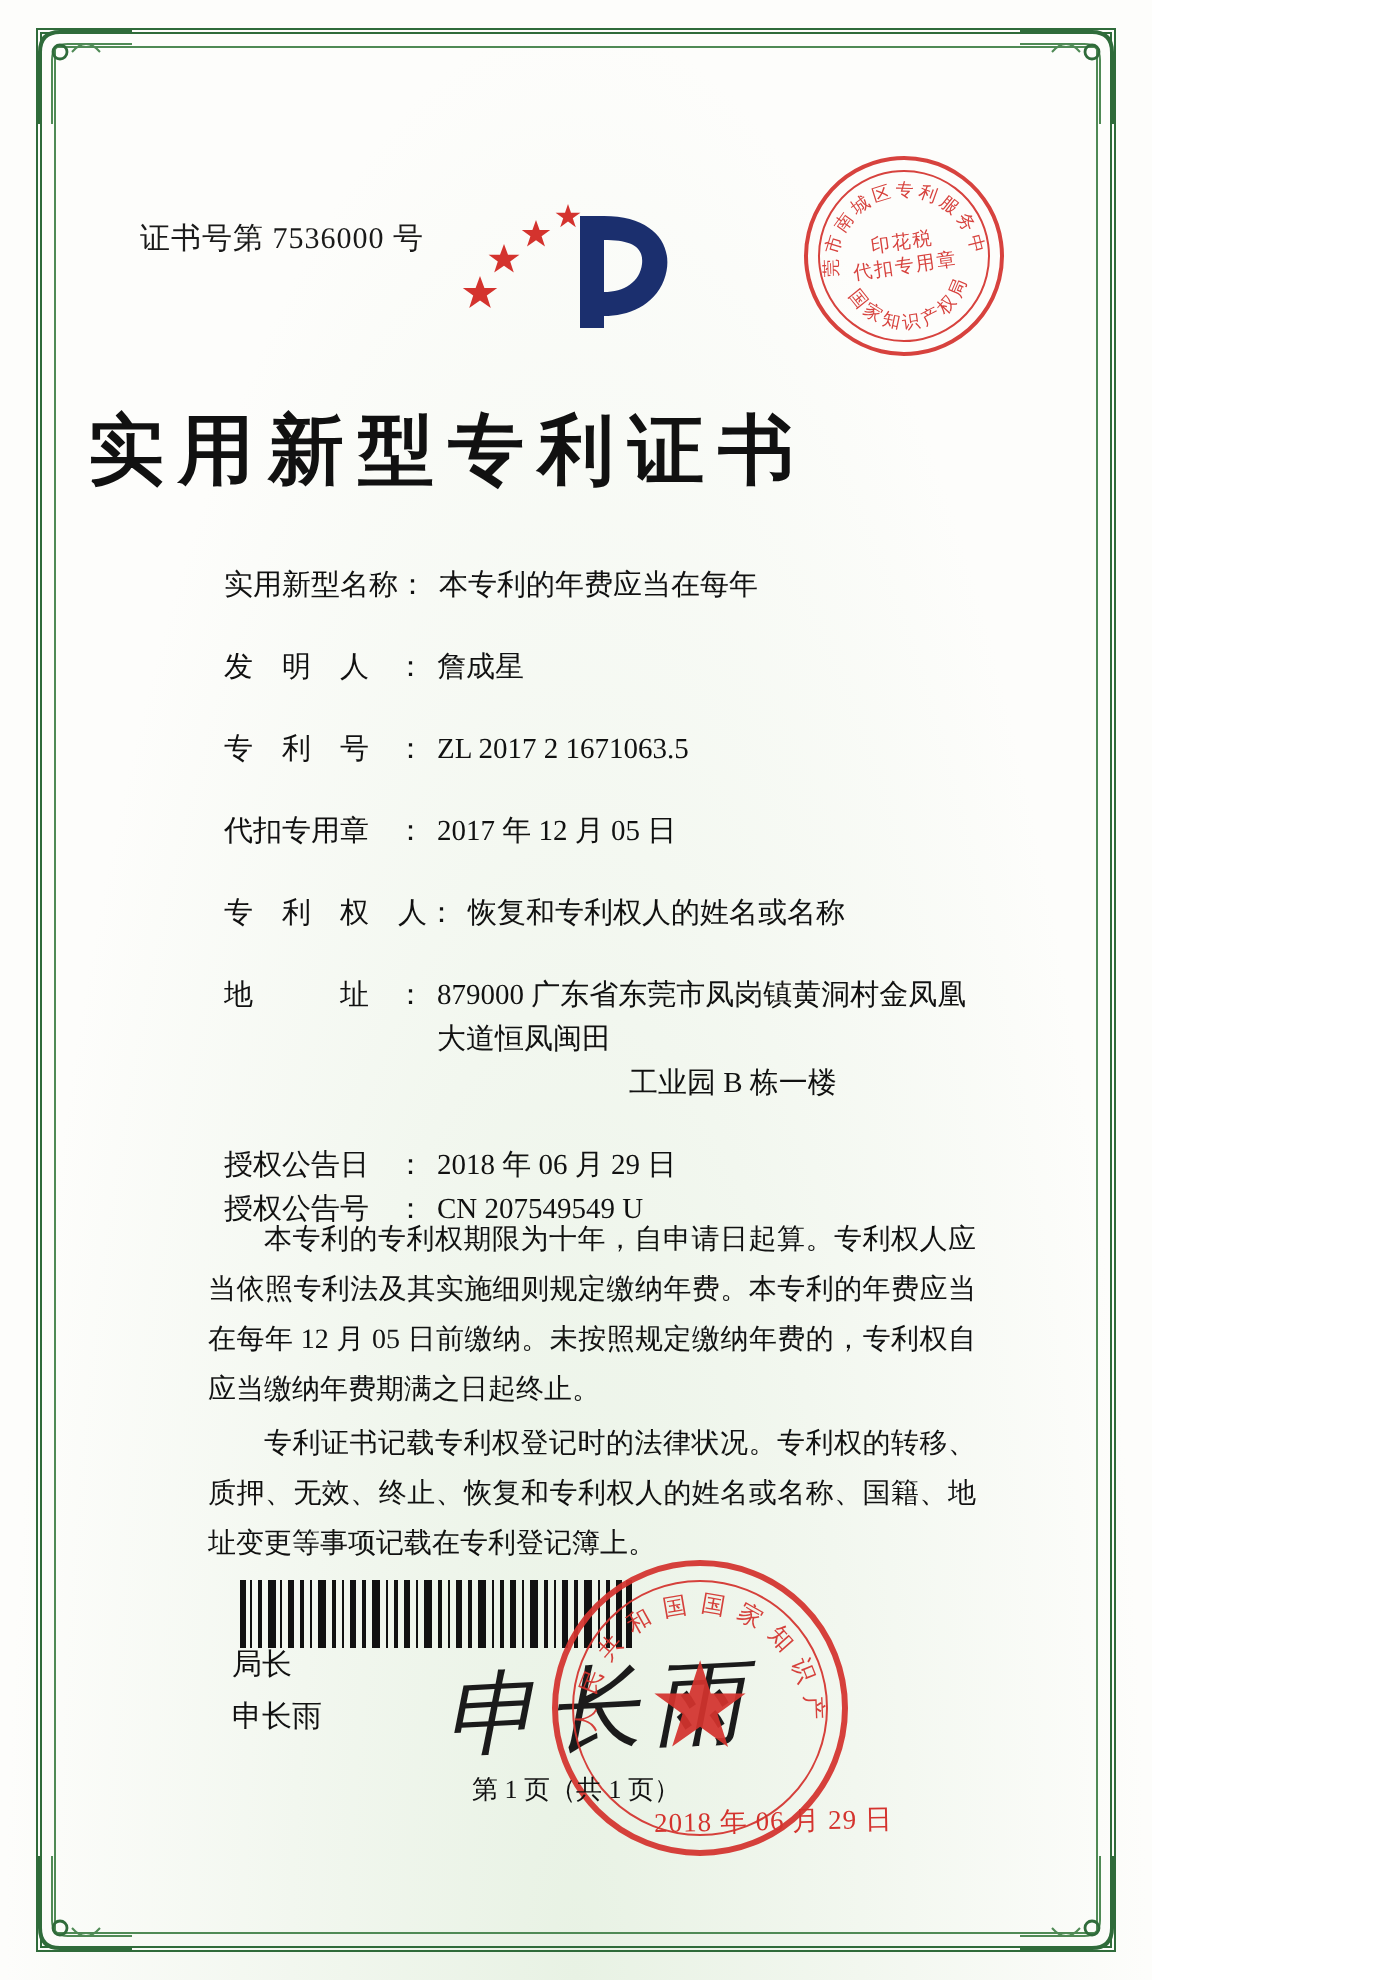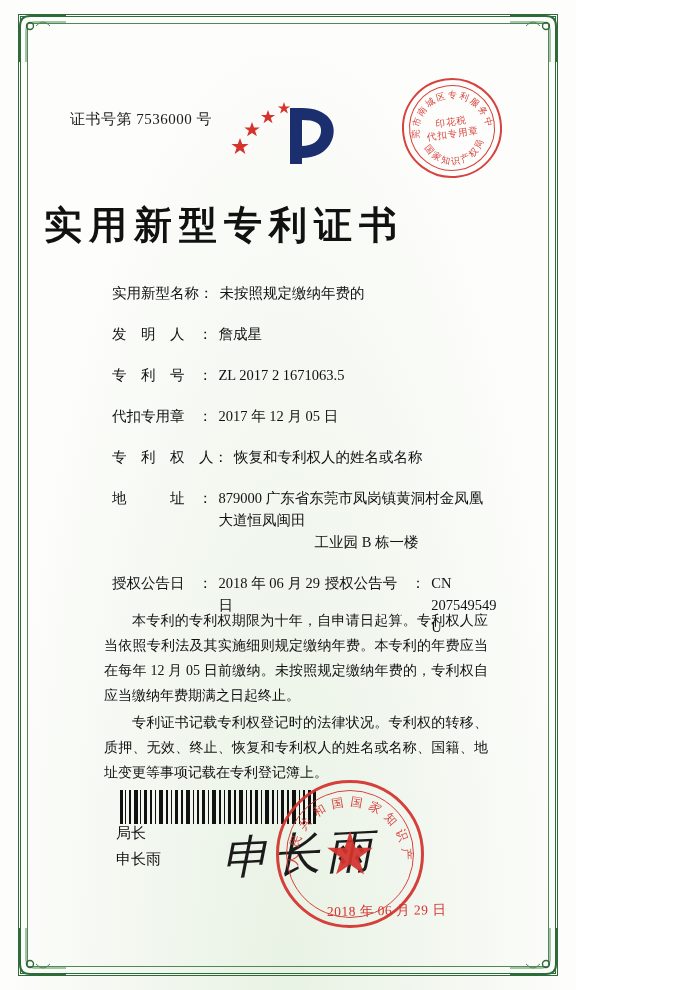--- a/index.html
+++ b/index.html
@@ -91,21 +91,21 @@
   }
   .frow{display:flex;margin-bottom:19px;line-height:22px;}
   .flabel{
     white-space:nowrap;
     letter-spacing:0px;
     flex:0 0 auto;
     min-width:86px;
   }
   .fcolon{margin:0 6px 0 0;}
   .fval{flex:1 1 auto;}
-  .two-col{display:flex;}
+  .two-col{display:flex;flex-direction:column;}
   .two-col .half{flex:0 0 56%;display:flex;}
   .two-col .half2{flex:1 1 auto;display:flex;}
 
   .addr-second{margin-left:96px;}
 
   
   .paras{
     position:absolute;left:60px;right:44px;top:566px;
     font-size:14px;line-height:25px;color:#111;text-align:justify;
   }
@@ -232,21 +232,21 @@
       </div>
     </div>
 
     <div class="title">实用新型专利证书</div>
 
     <div class="fields">
 
       <div class="frow">
         <span class="flabel">实用新型名称</span>
         <span class="fcolon">：</span>
-        <span class="fval">未按照规定缴纳年费的</span>
+        <span class="fval">本专利的年费应当在每年</span>
       </div>
 
       <div class="frow">
         <span class="flabel">发　明　人</span>
         <span class="fcolon">：</span>
         <span class="fval">詹成星</span>
       </div>
 
       <div class="frow">
         <span class="flabel">专　利　号</span>
@@ -352,15 +352,16 @@
       <svg viewBox="0 0 142 142" width="142" height="142" style="position:absolute;left:0;top:0;">
         <defs>
           <path id="bigArcTop" d="M 18,76 A 53,53 0 0 1 124,76"></path>
         </defs>
         <text class="arc-text2"><textPath href="#bigArcTop" startOffset="50%" text-anchor="middle">中华人民共和国国家知识产权局</textPath></text>
       </svg>
       <div class="star">★</div>
     </div>
     <div class="seal-date">2018 年 06 月 29 日</div>
 
+    <div class="footer">第 1 页（共 1 页）</div>
 
   </div>
 </div>
 
 </body></html>

